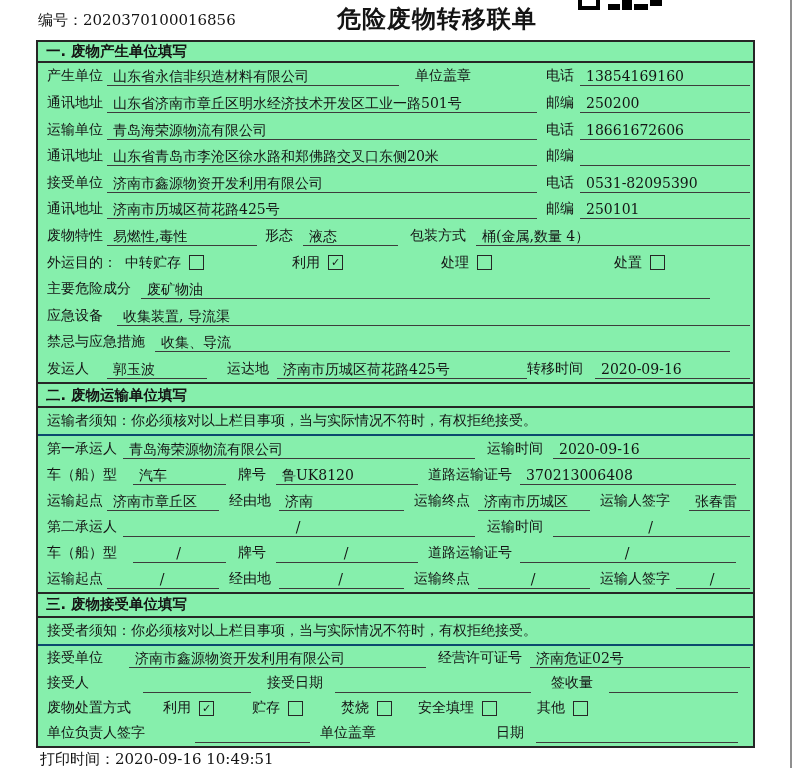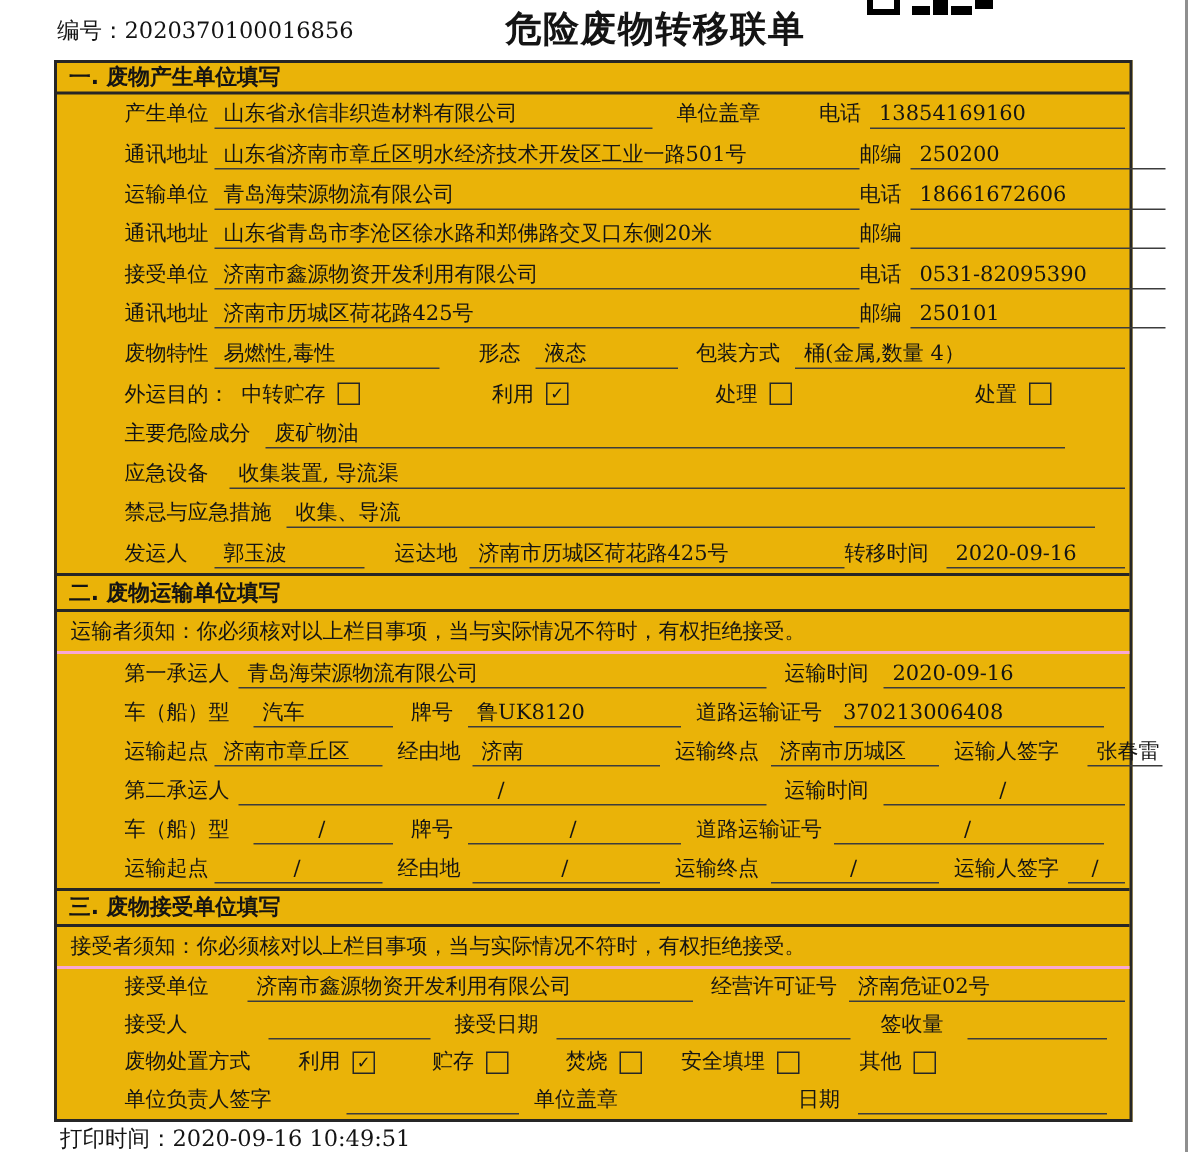--- a/index.html
+++ b/index.html
@@ -19,35 +19,35 @@
   .qr .q1{left:0;top:0;width:22px;height:10px;background:transparent;border-left:4px solid #000;border-right:4px solid #000;border-bottom:4px solid #000;box-sizing:border-box;}
   .qr .q2{left:30px;top:4px;width:12px;height:6px;}
   .qr .q3{left:44px;top:0px;width:10px;height:10px;}
   .qr .q4{left:56px;top:4px;width:14px;height:6px;}
   .qr .q5{left:72px;top:0px;width:12px;height:6px;}
   .page-edge{position:absolute;left:790px;top:0;width:2px;height:768px;background:#8f8f8f;}
 
   .form{
     position:absolute;left:36px;top:40px;width:719px;height:708px;
     border:2px solid #262626;box-sizing:border-box;
-    display:flex;flex-direction:column;background:#eab308;
+    display:flex;flex-direction:column;background:#86efac;
   }
   .sec{
     height:21px;flex:0 0 auto;border-bottom:2px solid #262626;
     display:flex;align-items:center;padding-left:8px;
     font-family:"DejaVu Sans","Liberation Sans",sans-serif;
     font-weight:bold;font-size:14.5px;box-sizing:border-box;
   }
   .sec.mid{border-top:2px solid #262626;height:26px;}
   .notice{
-    height:28px;flex:0 0 auto;border-bottom:2px solid #f9a8d4;
+    height:28px;flex:0 0 auto;border-bottom:2px solid #0c4a6e;
     display:flex;align-items:center;padding-left:9px;box-sizing:border-box;
     white-space:nowrap;
   }
-  .rows{display:flex;flex-direction:column;min-height:0;padding-left:36px;}
+  .rows{display:flex;flex-direction:column;min-height:0;}
   .rows.s1{flex:322 1 0;}
   .rows.s2{flex:157 1 0;}
   .rows.s3{flex:101 1 0;}
   .row{flex:1;display:flex;align-items:center;padding:0 3px 0 9px;box-sizing:border-box;min-height:0;}
   .lbl{white-space:nowrap;flex:0 0 auto;}
   .uv{
     display:inline-block;border-bottom:1.4px solid #3c3c3c;
     height:20px;line-height:20px;padding:0 2px 0 6px;
     white-space:nowrap;box-sizing:border-box;overflow:visible;flex:0 0 auto;
   }
@@ -139,21 +139,21 @@
       <span class="rgt">
         <span class="lbl">邮编</span>
         <span class="uv" style="width:170px">250101</span>
       </span>
     </div>
 
 
     <div class="row">
       <span class="lbl" style="width:60px">废物特性</span>
       <span class="uv" style="width:150px">易燃性,毒性</span>
-      <span class="lbl" style="margin-left:26px">形态</span>
+      <span class="lbl" style="margin-left:8px">形态</span>
       <span class="uv" style="width:95px;margin-left:10px">液态</span>
       <span class="lbl" style="margin-left:12px">包装方式</span>
       <span class="uv fill" style="margin-left:10px">桶(金属,数量 4）</span>
     </div>
 
     <div class="row">
       <span class="lbl">外运目的：</span>
       <span class="opt" style="margin-left:8px">
         <span class="lbl">中转贮存</span>
         <span class="cb">

